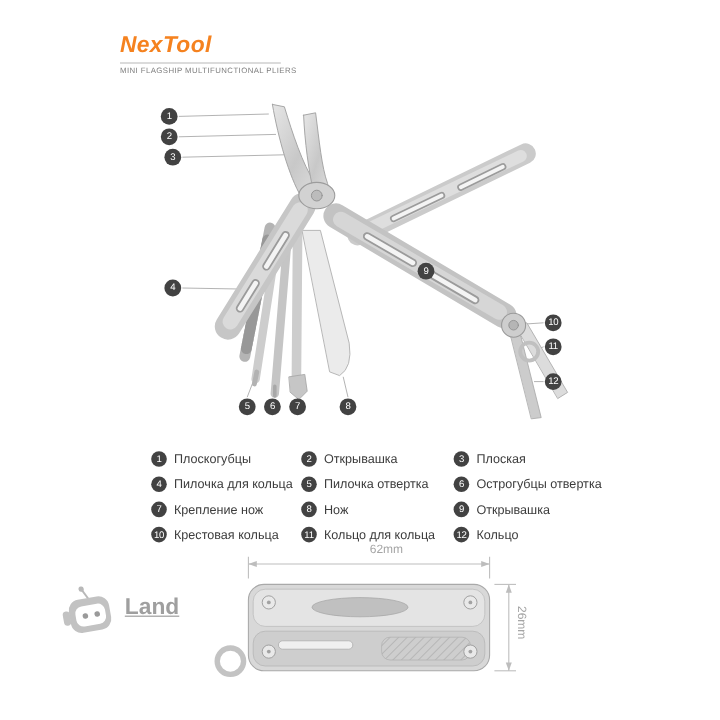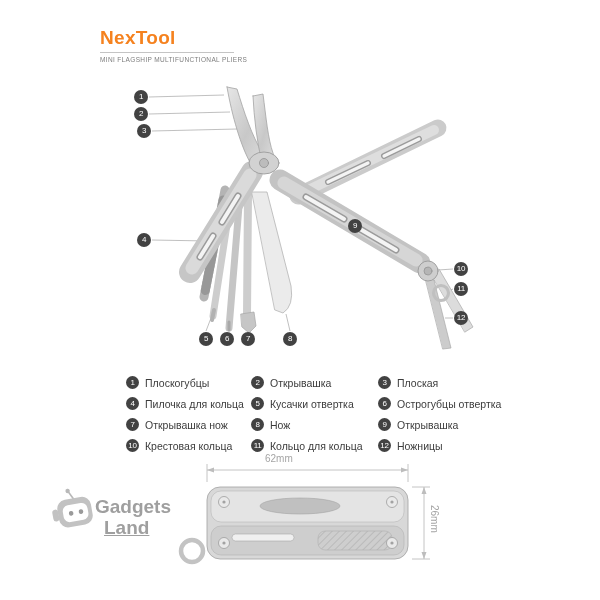--- a/index.html
+++ b/index.html
@@ -4,21 +4,21 @@
 <style>
   html,body{margin:0;padding:0;}
   body{
     width:600px;height:600px;position:relative;background:#ffffff;overflow:hidden;
     font-family:"Liberation Sans","DejaVu Sans",sans-serif;color:#3c3c3c;
   }
   .art{position:absolute;left:0;top:0;}
 
   
   .brand{position:absolute;left:100px;top:27px;}
-  .brand-logo{color:var(--accent,#f5821f);font-size:19px;font-weight:700;letter-spacing:.3px;}
+  .brand-logo{color:var(--accent,#f5821f);font-size:19px;font-weight:700;font-style:italic;letter-spacing:.3px;}
   .brand-rule{height:1px;background:#c4c4c4;width:134px;margin:3px 0 3px 0;}
   .brand-tagline{font-size:6.5px;color:#7d7d7d;letter-spacing:.35px;}
 
   
   .callout{
     position:absolute;width:14px;height:14px;border-radius:50%;
     background:var(--badge,#424242);color:#fff;font-size:8px;line-height:14px;
     text-align:center;letter-spacing:-.3px;
   }
 
@@ -31,21 +31,21 @@
   .legend-item{display:flex;align-items:center;gap:6px;white-space:nowrap;}
   .badge{
     flex:0 0 13px;width:13px;height:13px;border-radius:50%;
     background:var(--badge,#424242);color:#fff;font-size:8px;line-height:13px;
     text-align:center;letter-spacing:-.3px;
   }
   .legend-label{font-size:10.5px;color:#3c3c3c;}
 
   
   .dim-label{position:absolute;font-size:10px;color:#a5a5a5;}
-  .dim-width{left:265px;top:453px;width:60px;}
+  .dim-width{left:292px;top:453px;width:60px;text-align:center;}
   .dim-height{left:440px;top:505px;transform:rotate(90deg);transform-origin:left top;}
 
   
   .watermark{position:absolute;left:95px;top:496px;color:var(--watermark,#9f9f9f);font-weight:700;line-height:21px;font-size:19px;}
   .wm-line2{margin-left:9px;text-decoration:underline;}
 </style>
 </head>
 <body>
 
 <div>
@@ -214,53 +214,52 @@
     <div class="legend-item">
       <span class="badge">3</span>
       <span class="legend-label">Плоская</span>
     </div>
     <div class="legend-item">
       <span class="badge">4</span>
       <span class="legend-label">Пилочка для кольца</span>
     </div>
     <div class="legend-item">
       <span class="badge">5</span>
-      <span class="legend-label">Кусачки отвертка</span>
+      <span class="legend-label">Пилочка отвертка</span>
     </div>
     <div class="legend-item">
       <span class="badge">6</span>
       <span class="legend-label">Острогубцы отвертка</span>
     </div>
     <div class="legend-item">
       <span class="badge">7</span>
-      <span class="legend-label">Открывашка нож</span>
+      <span class="legend-label">Крепление нож</span>
     </div>
     <div class="legend-item">
       <span class="badge">8</span>
       <span class="legend-label">Нож</span>
     </div>
     <div class="legend-item">
       <span class="badge">9</span>
       <span class="legend-label">Открывашка</span>
     </div>
     <div class="legend-item">
       <span class="badge">10</span>
       <span class="legend-label">Крестовая кольца</span>
     </div>
     <div class="legend-item">
       <span class="badge">11</span>
       <span class="legend-label">Кольцо для кольца</span>
     </div>
     <div class="legend-item">
       <span class="badge">12</span>
-      <span class="legend-label">Ножницы</span>
+      <span class="legend-label">Кольцо</span>
     </div>
   </div>
 
   <div class="dim-label dim-width">62mm</div>
   <div class="dim-label dim-height">26mm</div>
 
   <div class="watermark">
-    <div class="wm-line1">Gadgets</div>
     <div class="wm-line2">Land</div>
   </div>
 
 </div>
 
 </body></html>

